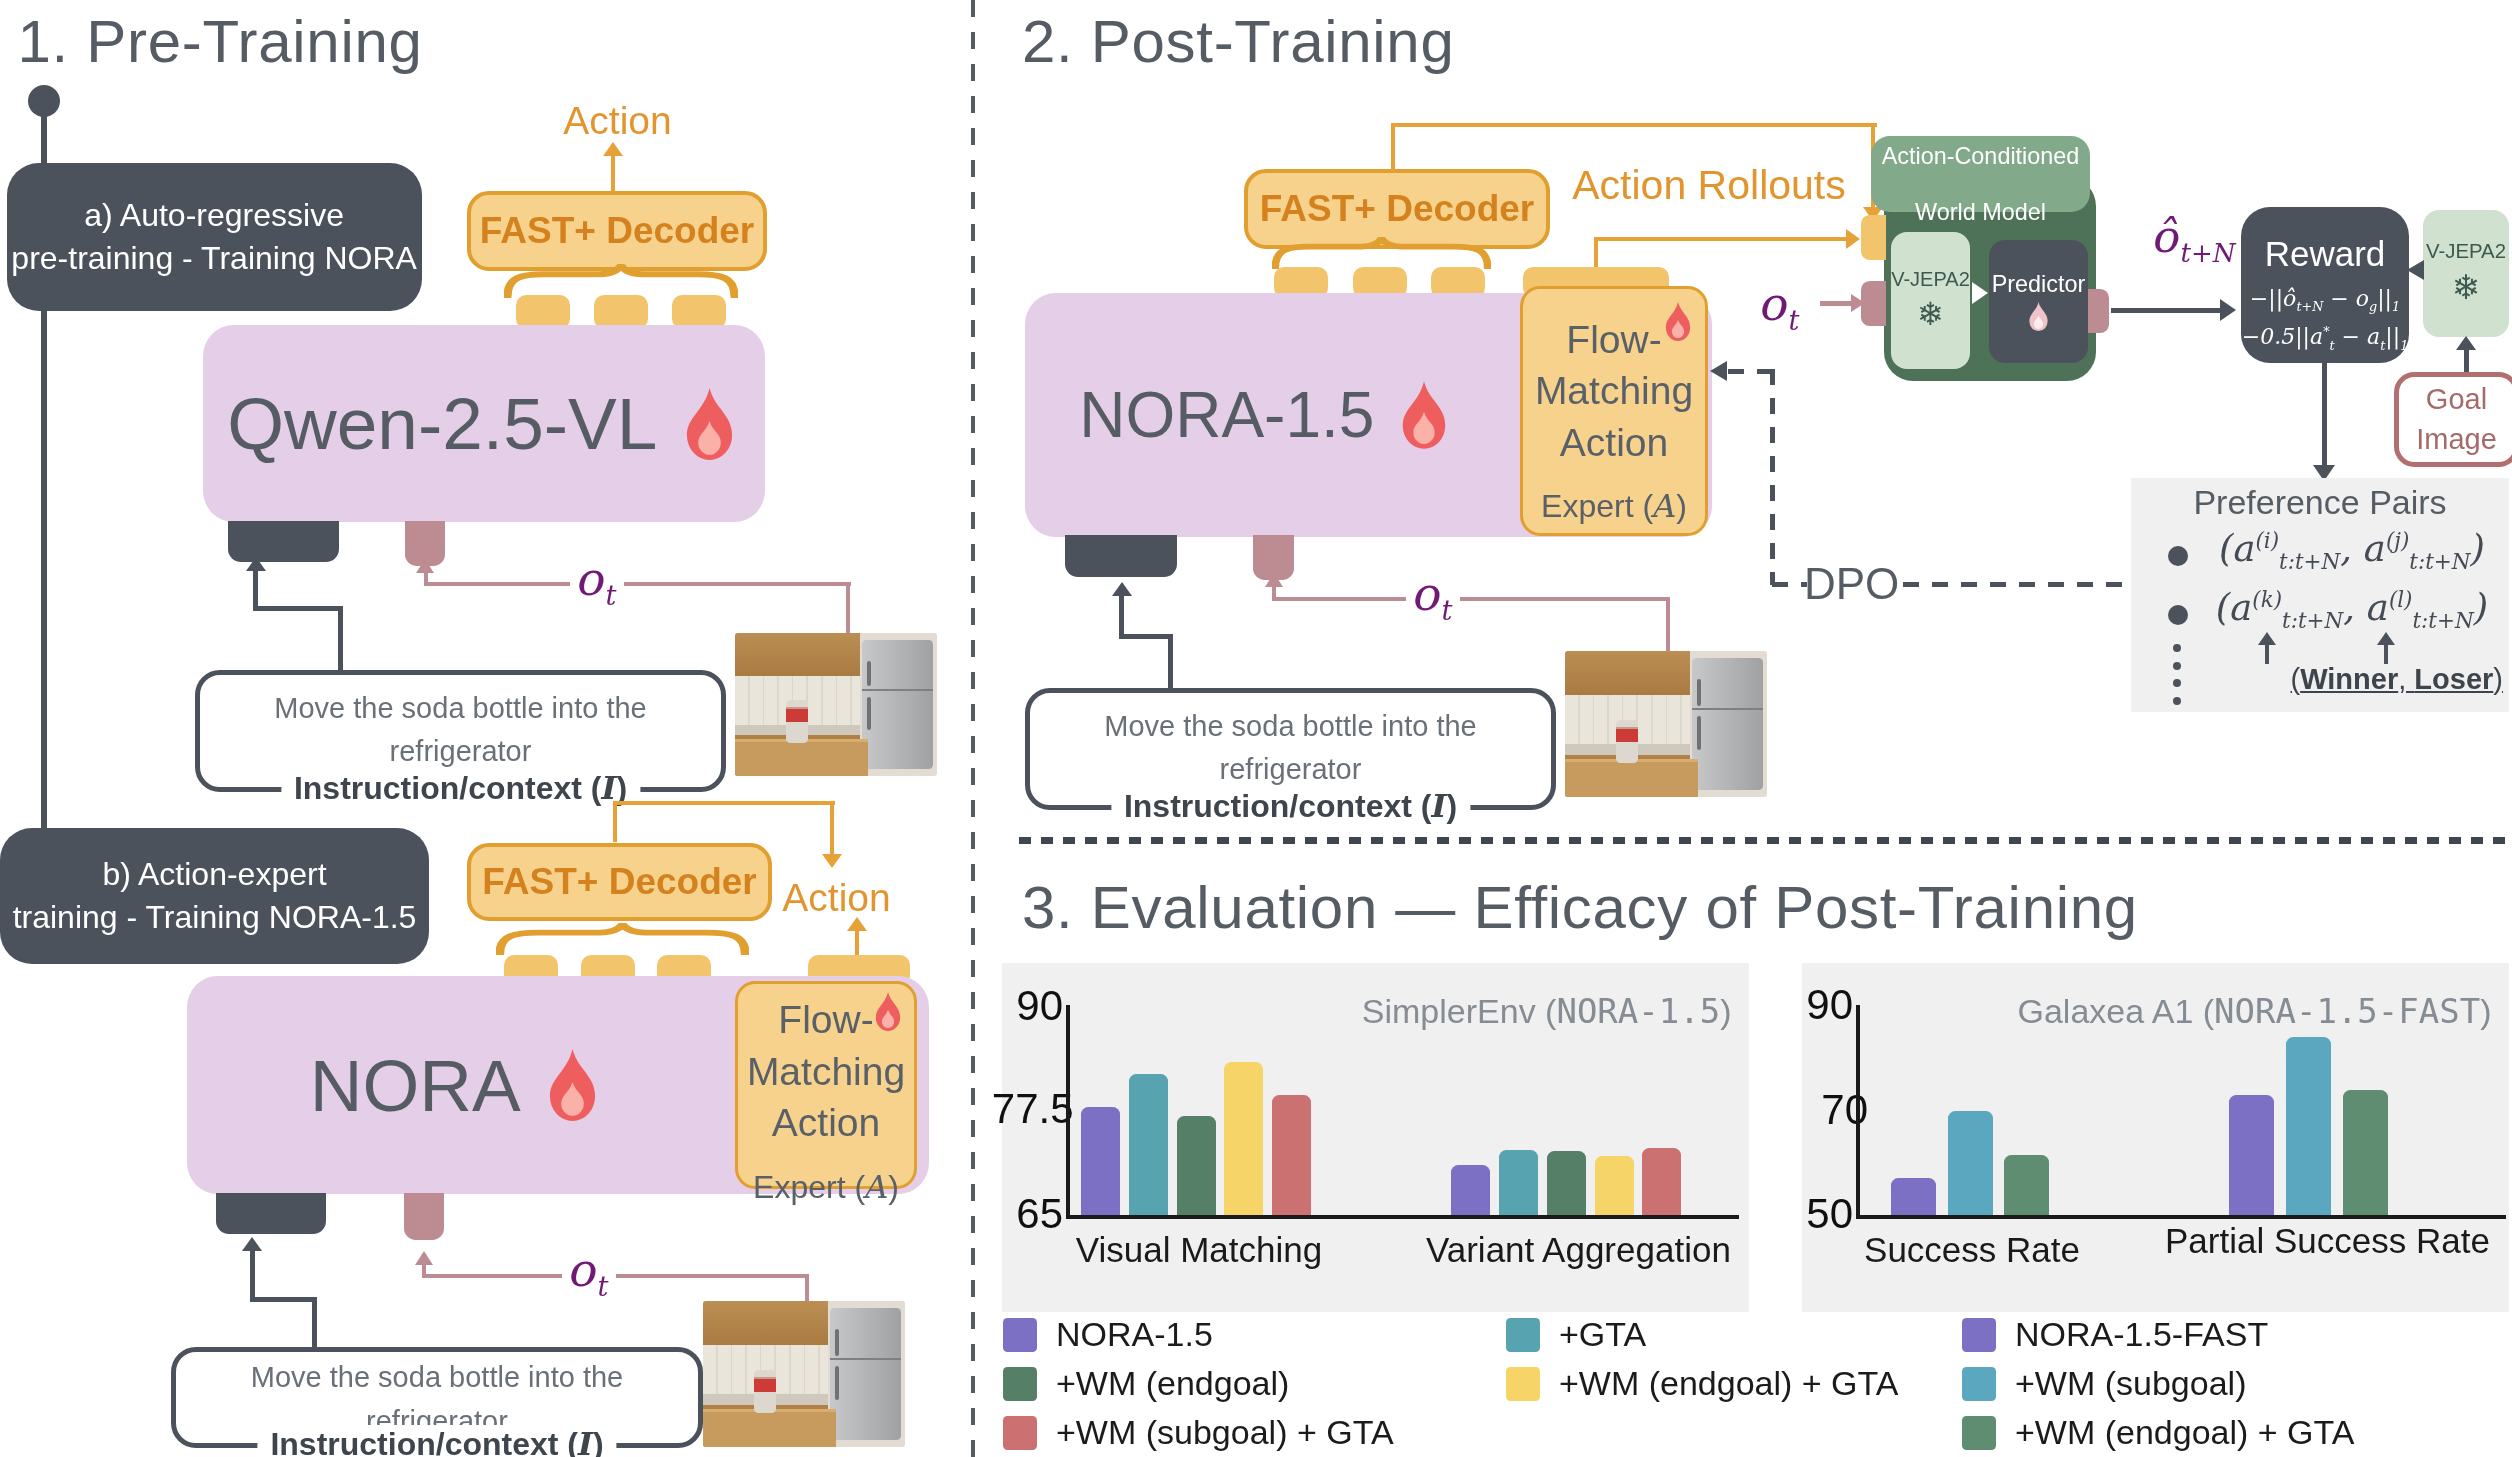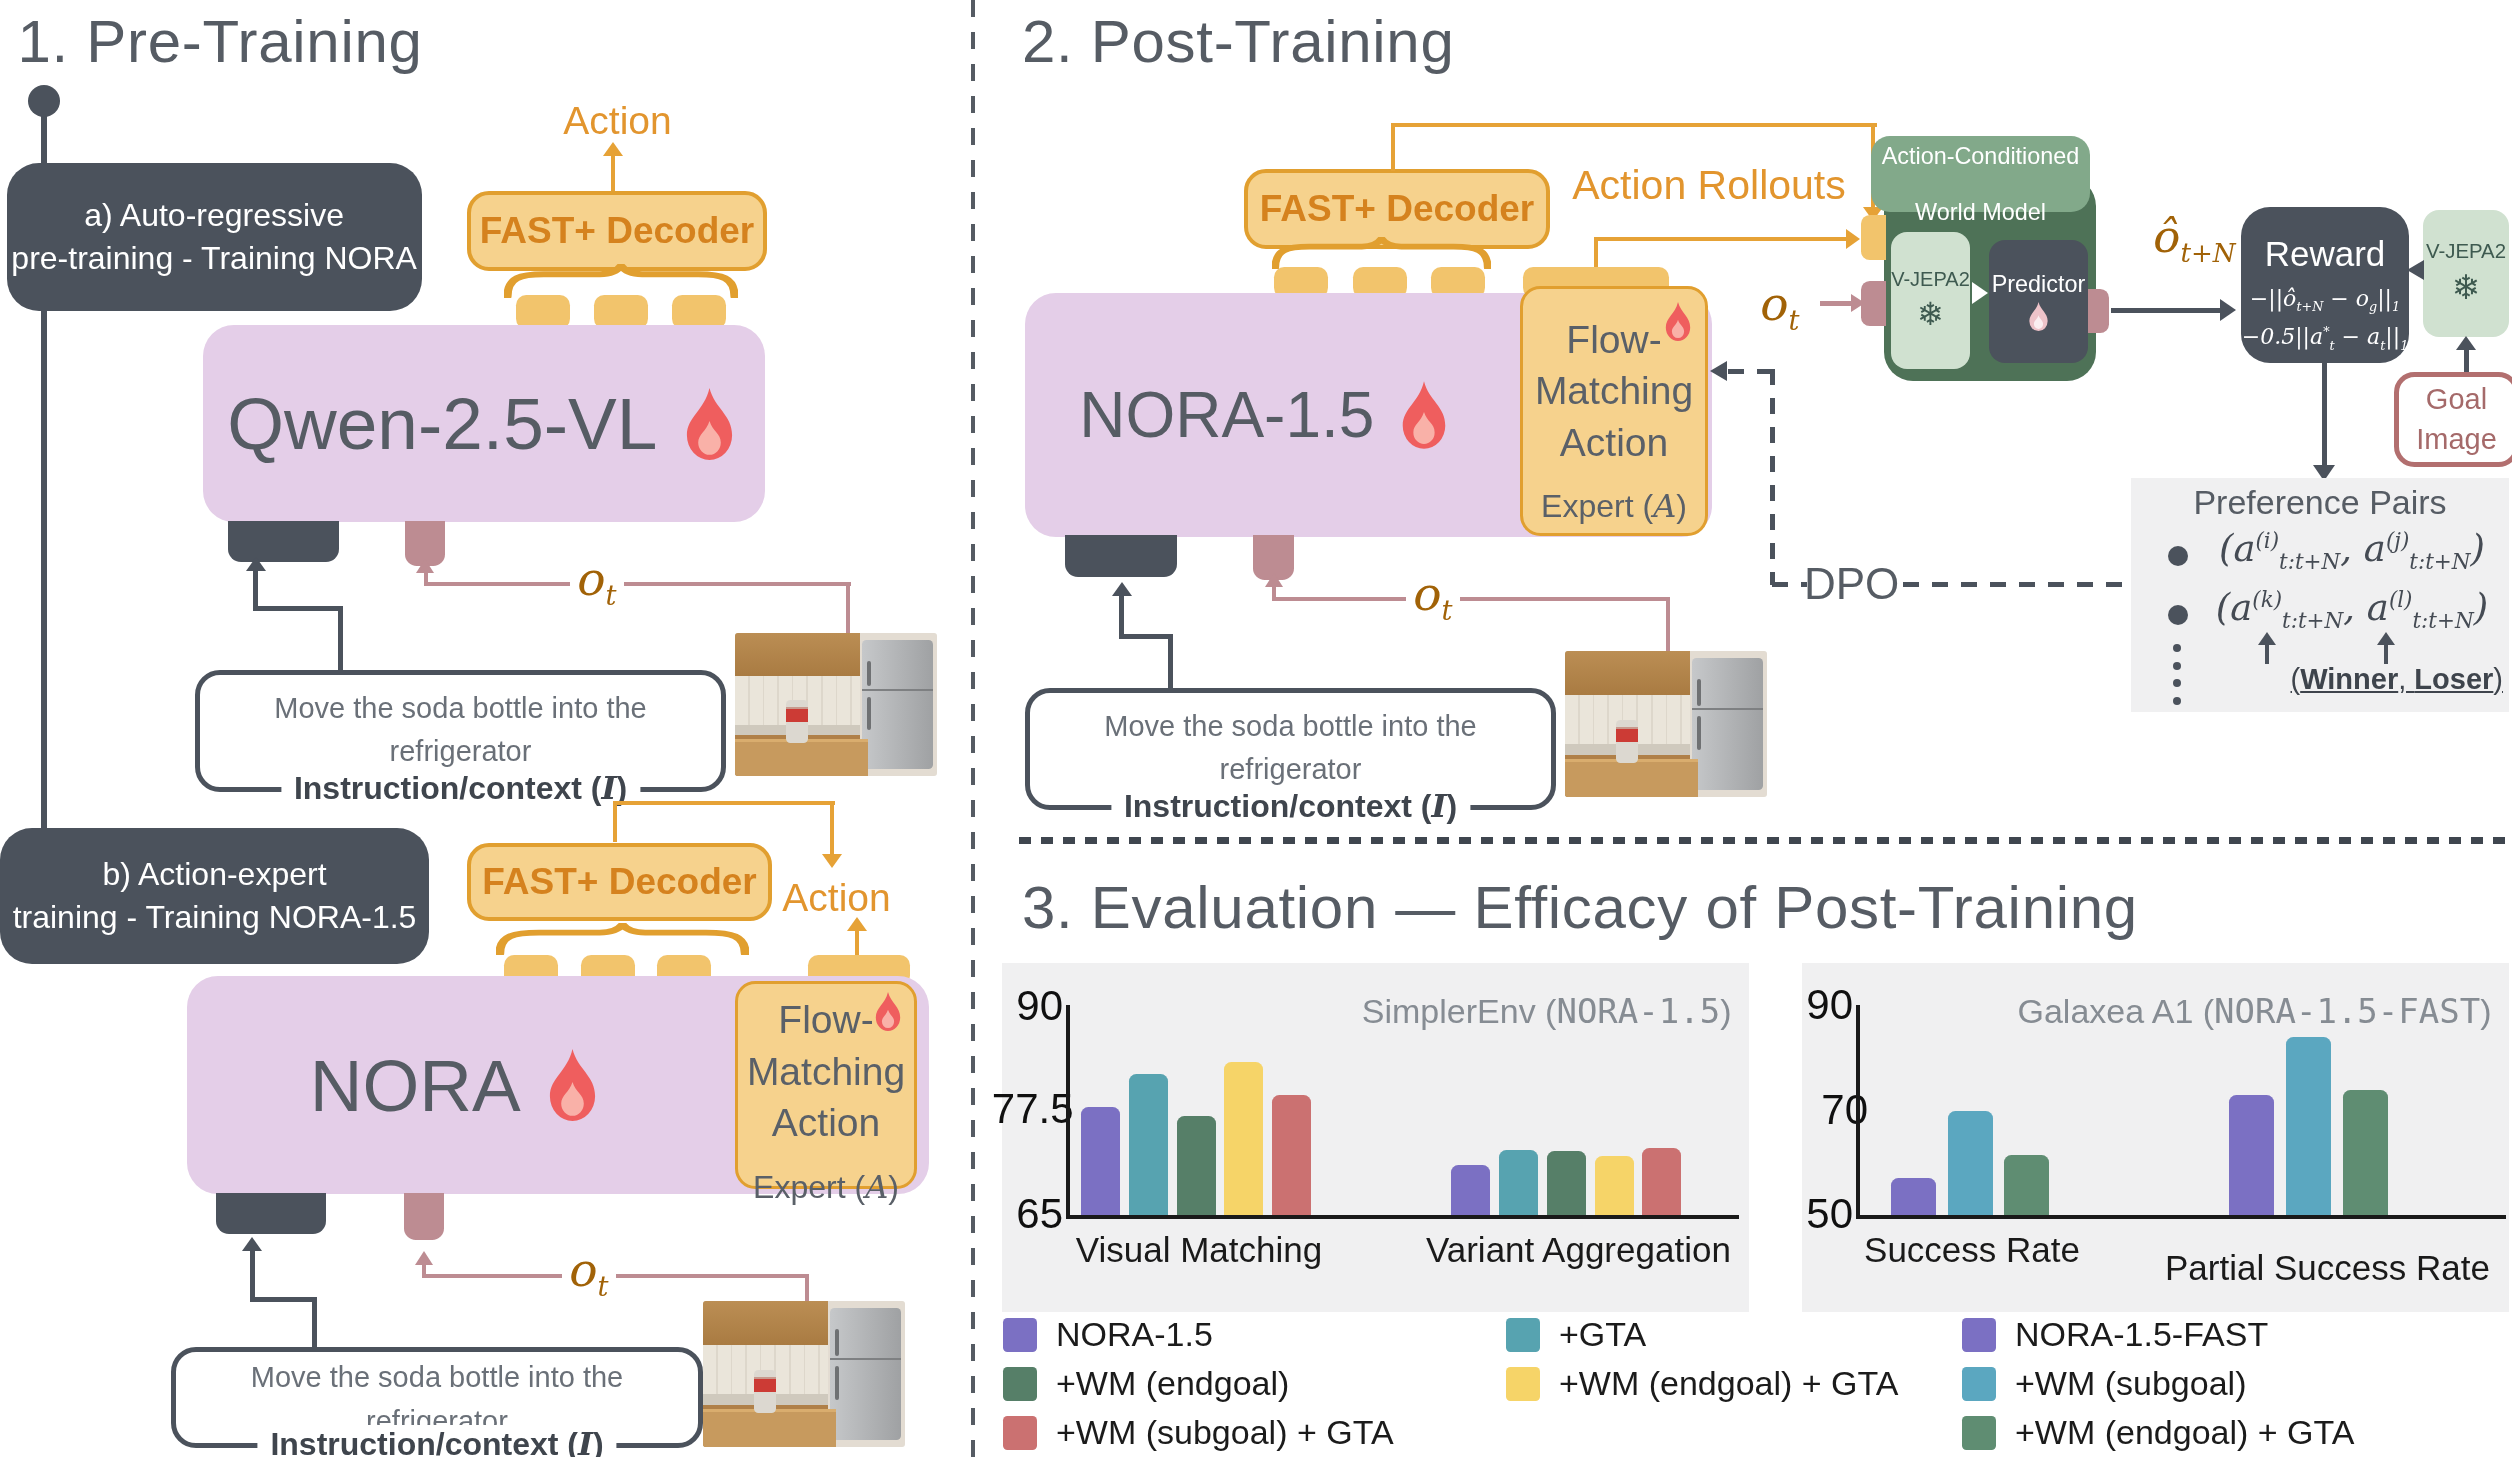--- a/index.html
+++ b/index.html
@@ -24,21 +24,21 @@
   .expert-box .xl{font-size:39px;line-height:1.32;}
   .expert-box .xe{font-size:32px;margin-top:19px;}
   .expert-box .xe i{font-family:"DejaVu Serif",serif;}
   .flame{display:inline-block;}
   .port-d{background:#4b525c;border-radius:0 0 13px 13px;}
   .port-p{background:#bd8c92;border-radius:0 0 11.7px 11.7px;}
   .instr{background:#fff;border:5.1px solid #4b525c;border-radius:25px;text-align:center;}
   .instr .it{font-size:29px;color:#6a7078;line-height:1.5;padding-top:11.7px;}
   .instr .ilabel{position:absolute;left:50%;transform:translateX(-50%);bottom:-20.4px;background:#fff;padding:0 13px;font-size:32px;font-weight:bold;color:#3f454d;white-space:nowrap;}
   .instr .ilabel i{font-family:"DejaVu Serif",serif;}
-  .mathlab{font-family:"DejaVu Serif",serif;font-style:italic;font-size:47px;color:#a16207;background:#fff;padding:0 7.3px;}
+  .mathlab{font-family:"DejaVu Serif",serif;font-style:italic;font-size:47px;color:#701a75;background:#fff;padding:0 7.3px;}
   sub{font-size:58%;}sup{font-size:58%;}
   .kitchen{border-radius:2.9px;overflow:hidden;background:#e3dcd2;}
   .k-cab{position:absolute;left:0;top:0;width:62%;height:30%;background:linear-gradient(180deg,#bb8e54,#a97b42);border-bottom:2.2px solid #8a5f2e;}
   .k-tile{position:absolute;left:0;top:30%;width:62%;height:34%;background:repeating-linear-gradient(90deg,#eae5da 0 13px,#ddd7cb 13px 14.6px);}
   .k-counter{position:absolute;left:0;top:64%;width:62%;height:7%;background:#cfc9bd;}
   .k-low{position:absolute;left:0;top:71%;width:62%;height:29%;background:#b08048;}
   .k-table{position:absolute;left:0;bottom:0;width:66%;height:24%;background:#c79a5e;border-top:3.7px solid #d9ad6e;}
   .k-fridge{position:absolute;right:2%;top:5%;width:35%;height:90%;background:linear-gradient(90deg,#c6c8ca,#9fa1a3);border-radius:4.4px;}
   .k-fdiv{position:absolute;left:0;top:38%;width:100%;height:2.2px;background:#7e8082;}
   .k-h1{position:absolute;left:6%;top:16%;width:6%;height:20%;background:#6f7173;border-radius:2.2px;}
@@ -418,21 +418,21 @@
           <div class="bar" title="+WM (subgoal): 70" style="background: rgb(91, 167, 192); height: 50%;"></div>
           <div class="bar" title="+WM (endgoal) + GTA: 61.5" style="background: rgb(95, 141, 114); height: 28.75%;"></div>
         </div>
       <div class="group" style="margin-left:180px;">
           <div class="bar" title="NORA-1.5-FAST: 73" style="background: rgb(123, 112, 195); height: 57.5%;"></div>
           <div class="bar" title="+WM (subgoal): 84" style="background: rgb(91, 167, 192); height: 85%;"></div>
           <div class="bar" title="+WM (endgoal) + GTA: 74" style="background: rgb(95, 141, 114); height: 60%;"></div>
         </div>
     </div>
     <div class="cat" style="left:24px;top:267px;width:292px;">Success Rate</div>
-    <div class="cat" style="left:363px;top:285px;width:292px;">Partial Success Rate</div>
+    <div class="cat" style="left:363px;top:258px;width:292px;">Partial Success Rate</div>
   </div>
 
   <div id="legend-l1" class="abs" style="left:1003px;top:1315px;">
       <div class="lrow">
         <span class="sw" style="background: rgb(123, 112, 195);"></span>
         <span class="ltext">NORA-1.5</span>
       </div>
       <div class="lrow">
         <span class="sw" style="background: rgb(86, 127, 104);"></span>
         <span class="ltext">+WM (endgoal)</span>

